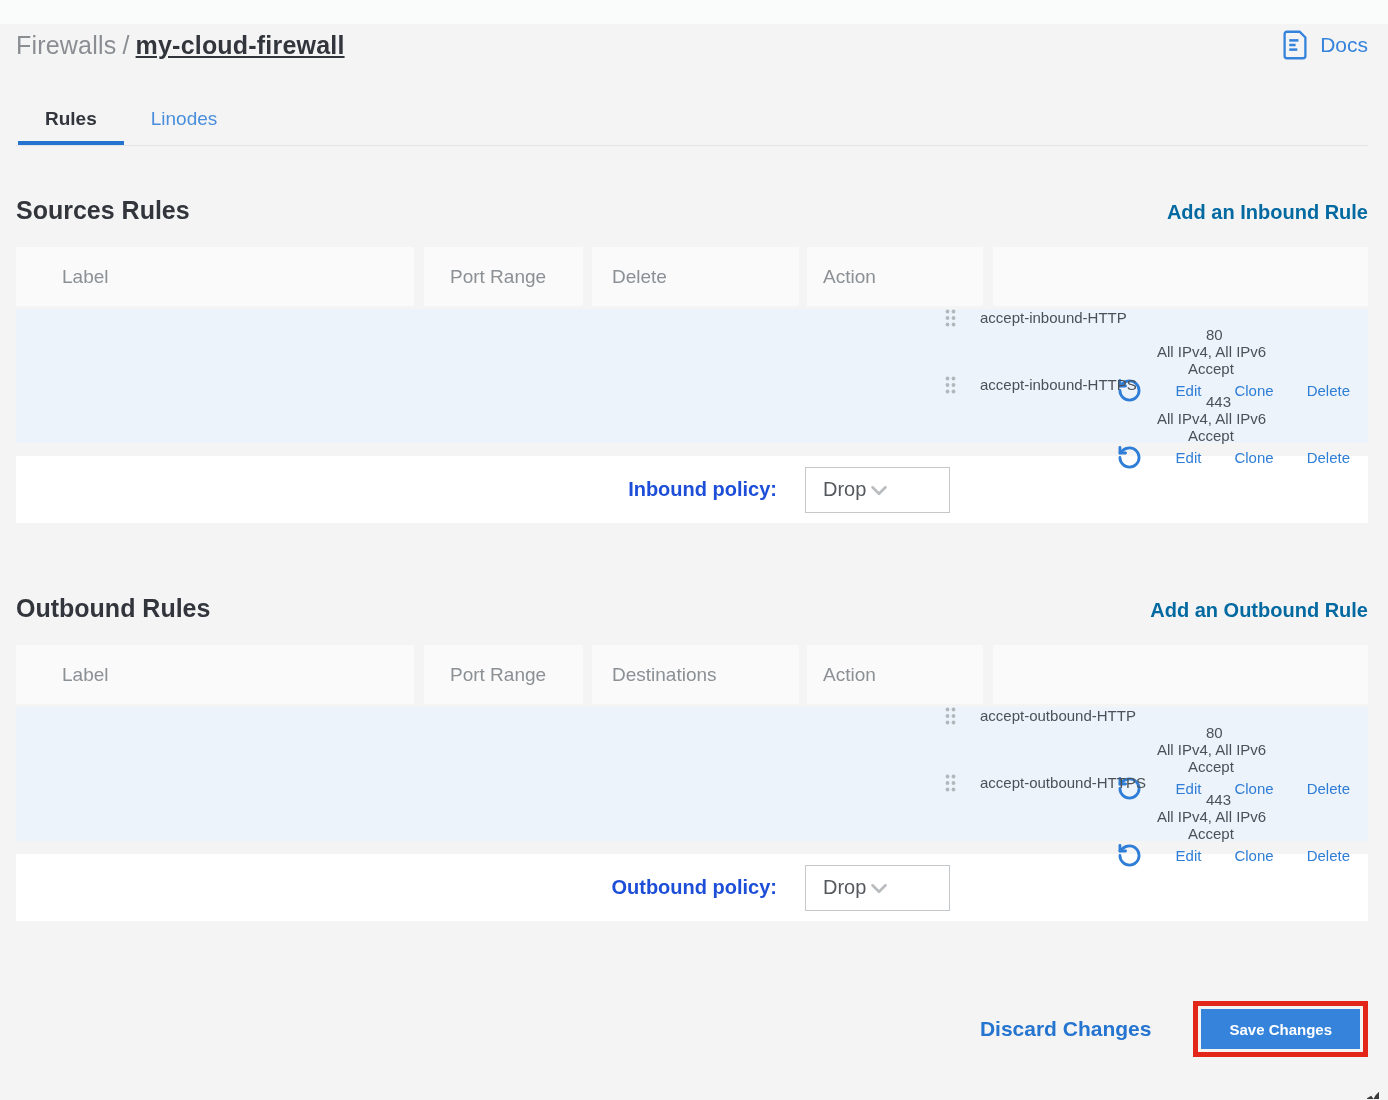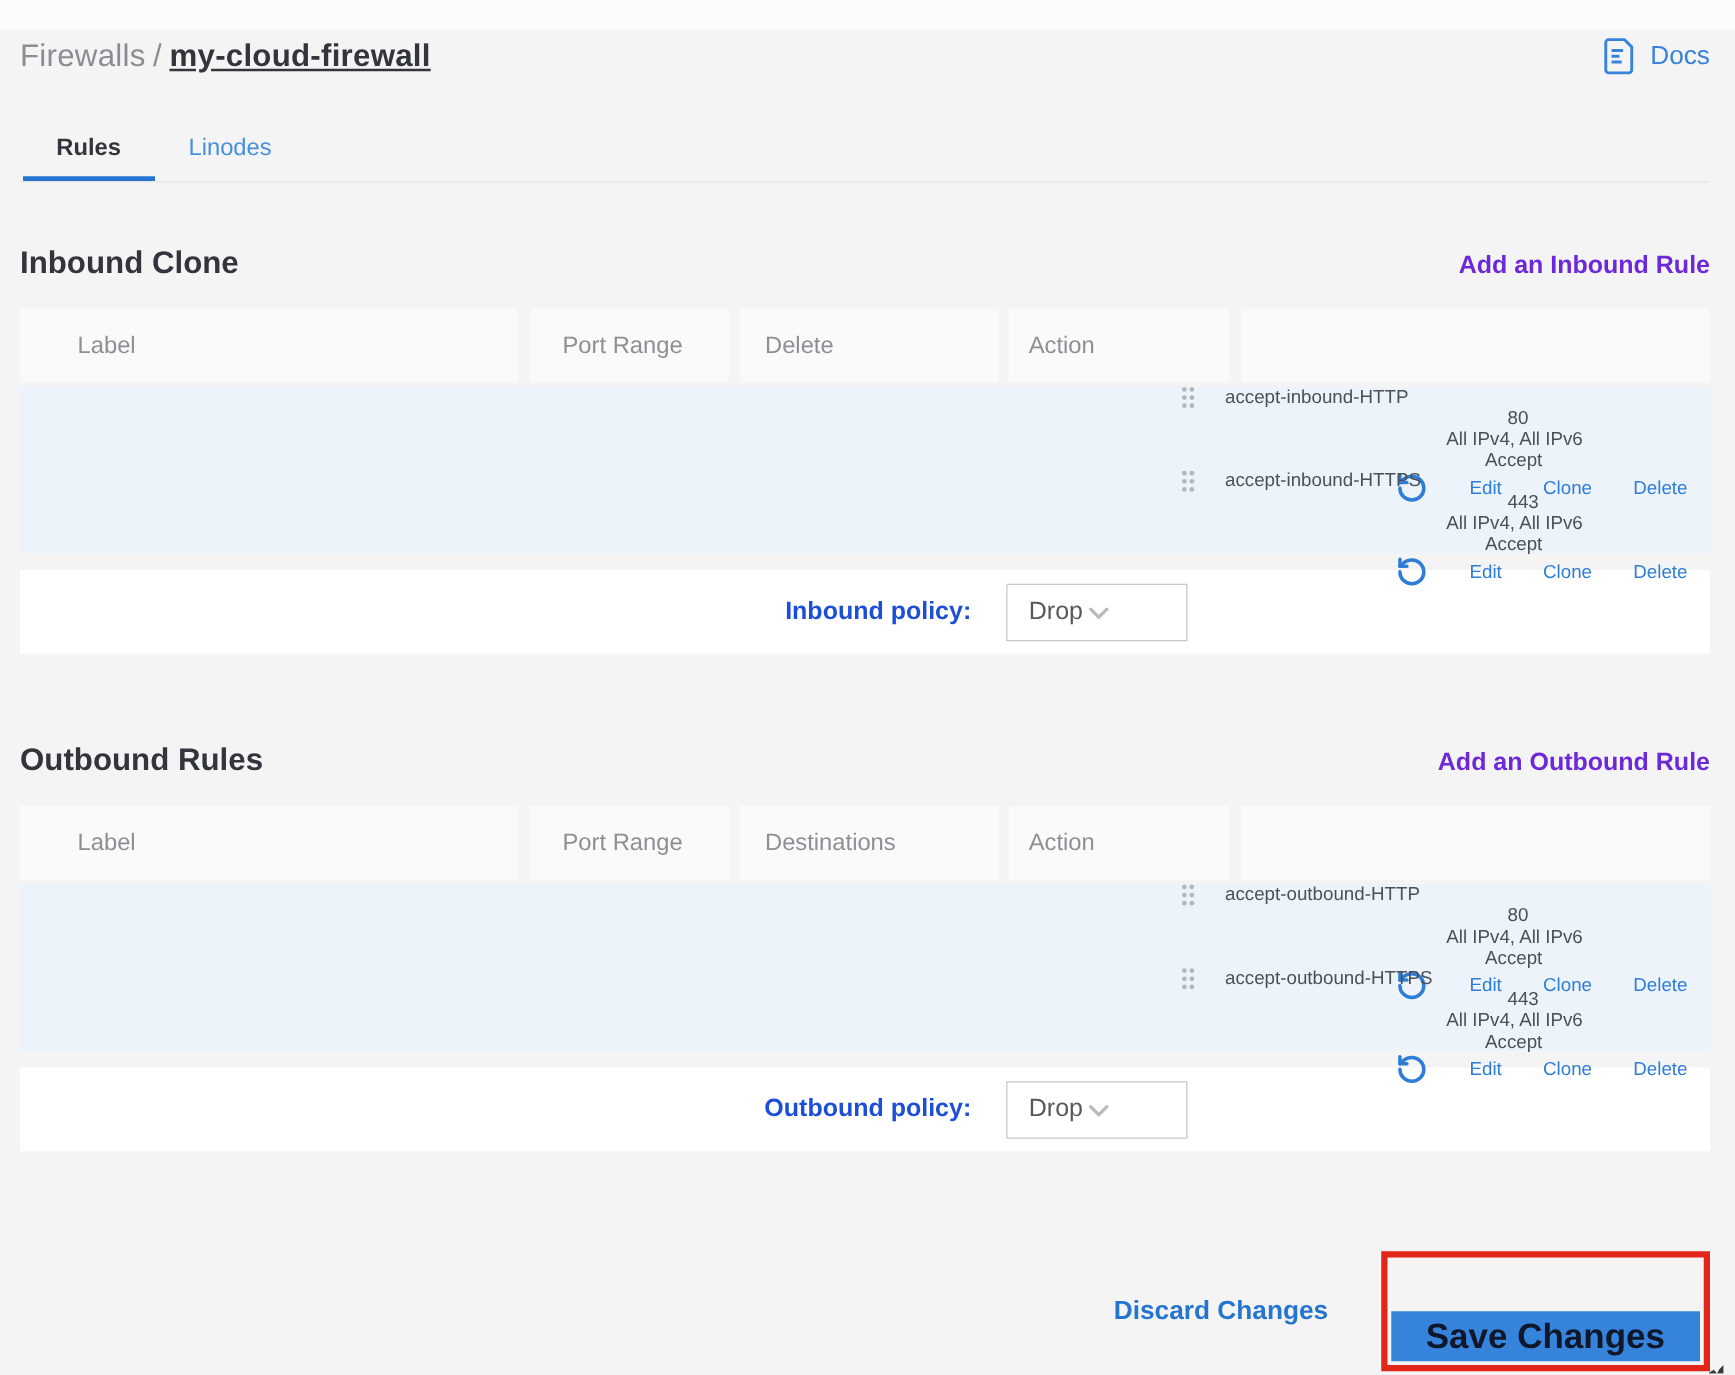--- a/index.html
+++ b/index.html
@@ -24,21 +24,21 @@
 
   
   .tabs { display: flex; margin-top: 42px; border-bottom: 1px solid #e2e4e7; padding-left: 2px; }
   .tab { padding: 6px 27px 15px; font-size: 19px; color: #4a8fdc; cursor: pointer; }
   .tab.active { color: #32363c; font-weight: 700; box-shadow: inset 0 -4px 0 #2575d0; }
 
   
   .section-head { display: flex; justify-content: space-between; align-items: baseline; margin-top: 50px; }
   .section-head.outbound { margin-top: 71px; }
   .section-title { font-size: 25px; font-weight: 700; color: #32363c; }
-  .add-link { font-size: 20px; font-weight: 700; color: #6d28d9; text-decoration: none; cursor: pointer; }
+  .add-link { font-size: 20px; font-weight: 700; color: #0369a1; text-decoration: none; cursor: pointer; }
 
   
   .thead { display: flex; margin-top: 22px; }
   .th { background: #fafafa; height: 59px; display: flex; align-items: center; font-size: 19px; color: #8b9095; }
   .th-label  { width: 398px; padding-left: 46px; margin-right: 10px; }
   .th-port   { width: 159px; padding-left: 26px; margin-right: 9px; }
   .th-src    { width: 207px; padding-left: 20px; margin-right: 8px; }
   .th-action { width: 176px; padding-left: 16px; margin-right: 10px; }
   .th-empty  { flex: 1; }
 
@@ -62,23 +62,23 @@
     display: flex; align-items: center; justify-content: flex-start;
     padding: 0 10px 0 17px; margin-left: 28px; margin-right: 418px;
     font-size: 20px; color: #55595e; cursor: pointer;
   }
 
   
   .footer { display: flex; justify-content: flex-end; align-items: center; margin-top: 80px; }
   .discard-btn { color: #2575d0; font-weight: 700; font-size: 21px; margin-right: 42px; background: none; border: none; cursor: pointer; font-family: inherit; }
   .save-wrap { border: 5px solid #e2261a; padding: 3px; }
   .save-btn {
-    background: #3683dc; color: #0f172a; font-weight: 700; font-size: 28px;
+    background: #3683dc; color: #ffffff; font-weight: 700; font-size: 15px;
     padding: 0 28px; height: 40px; display: flex; align-items: center;
-    border: none; cursor: pointer; font-family: inherit; margin-top: 40px;
+    border: none; cursor: pointer; font-family: inherit;
   }
 
   .cursor-mark {
     position: absolute; right: 9px; bottom: 1px; width: 12px; height: 8px;
     background: #3a3a3a;
     clip-path: polygon(0 90%, 35% 60%, 55% 100%, 70% 55%, 100% 10%, 100% 100%, 0 100%);
   }
 </style>
 </head>
 <body>
@@ -103,21 +103,21 @@
       <span>Docs</span>
     </a>
   </div>
 
   <div class="tabs">
     <div class="tab active">Rules</div>
     <div class="tab">Linodes</div>
   </div>
 
   <div class="section-head">
-    <div class="section-title">Inbound Clone</div>
+    <div class="section-title">Sources Rules</div>
     <a class="add-link">Add an Inbound Rule</a>
   </div>
 
   <div class="thead">
     <div class="th th-label">Label</div>
     <div class="th th-port">Port Range</div>
     <div class="th th-src">Delete</div>
     <div class="th th-action">Action</div>
     <div class="th th-empty"></div>
   </div>

